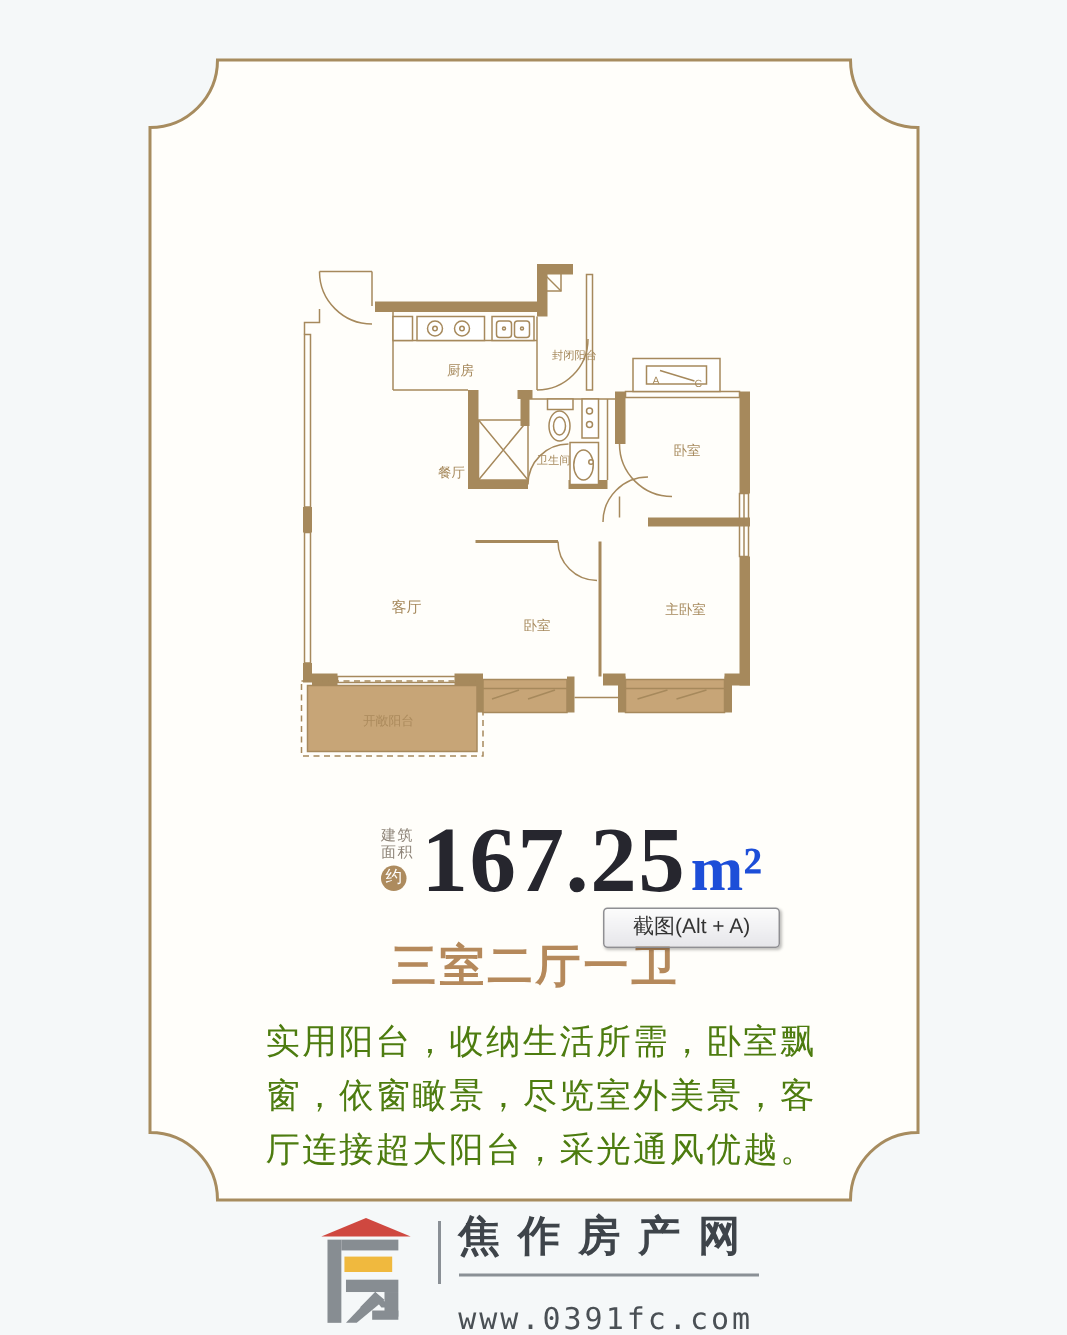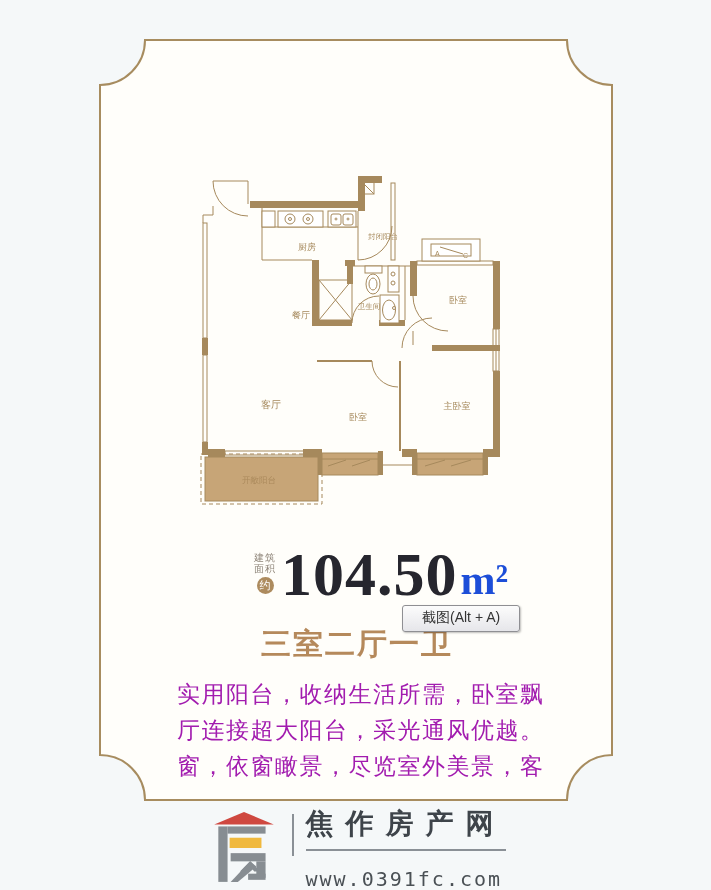--- a/index.html
+++ b/index.html
@@ -8,40 +8,40 @@
     background:#f5f8f9;
     font-family:"Liberation Sans", sans-serif;
   }
   
   .frame-svg{position:absolute;left:0;top:0;}
   
   .plan-svg{position:absolute;left:195px;top:168px;}
   .plan-label{font-family:"Liberation Sans",sans-serif;fill:#a6895c;}
   
   .area-row{position:absolute;left:254px;top:550px;display:flex;align-items:flex-end;}
-  .area-prefix{display:flex;flex-direction:column;align-items:center;margin:0 5px 4px 0;}
+  .area-prefix{display:flex;flex-direction:column;margin:0 5px 4px 0;}
   .prefix-line{font-size:10px;line-height:11px;color:#8e8478;letter-spacing:1px;}
   .approx-badge{width:17px;height:17px;border-radius:50%;background:#ad8b5e;color:#fff;
     font-size:11px;line-height:17px;text-align:center;margin-top:3px;}
   .area-value{font-family:"Liberation Serif",serif;font-weight:bold;font-size:62px;
     line-height:48px;color:#26262e;letter-spacing:1px;}
   .area-unit{font-family:"Liberation Serif",serif;font-weight:bold;font-size:42px;
     line-height:34px;color:#1d4ed8;margin:0 0 1px 3px;}
   
   .tooltip{position:absolute;left:402px;top:605px;z-index:5;
     font-size:14px;color:#333;padding:3px 19px 4px;
     background:linear-gradient(#fcfcfc,#e6e6ea);
     border:1px solid #8f8f93;border-radius:3px;
     box-shadow:1px 1px 2px rgba(0,0,0,.25);white-space:nowrap;}
   
   .layout-title{position:absolute;left:87px;top:624px;width:540px;text-align:center;
     font-size:30px;font-weight:bold;color:#b5895b;letter-spacing:2px;}
   
   .desc{position:absolute;left:177px;top:676px;width:380px;
-    font-size:23px;color:#a21caf;letter-spacing:1.5px;}
+    font-size:23px;color:#4d7c0f;letter-spacing:1.5px;}
   .desc div{line-height:36px;}
   
   .footer{position:absolute;left:0;top:806px;width:711px;height:84px;
     display:flex;justify-content:center;align-items:center;}
   .logo-mark{margin-right:10px;}
   .footer-divider{width:2px;height:42px;background:#8a9096;margin-right:12px;align-self:flex-start;margin-top:8px;}
   .footer-text{display:flex;flex-direction:column;}
   .site-name{font-family:"Liberation Serif",serif;font-size:28px;font-weight:bold;color:#3e444a;
     letter-spacing:12px;padding-bottom:6px;border-bottom:2px solid #8a9096;white-space:nowrap;}
   .site-url{font-family:"DejaVu Sans Mono",monospace;font-size:20px;color:#4a5055;
@@ -162,32 +162,32 @@
     <text x="64" y="315" font-size="8.5" fill="#ab8a5c" font-family="Liberation Sans, sans-serif">开敞阳台</text>
   </g>
 </svg>
 
 <div class="area-row">
   <div class="area-prefix">
     <span class="prefix-line">建筑</span>
     <span class="prefix-line">面积</span>
     <span class="approx-badge">约</span>
   </div>
-  <span class="area-value">104.50</span>
+  <span class="area-value">167.25</span>
   <span class="area-unit">m²</span>
 </div>
 
 <div class="tooltip">截图(Alt + A)</div>
 
 <div class="layout-title">三室二厅一卫</div>
 
 <div class="desc">
   <div>实用阳台，收纳生活所需，卧室飘</div>
+  <div>窗，依窗瞰景，尽览室外美景，客</div>
   <div>厅连接超大阳台，采光通风优越。</div>
-  <div>窗，依窗瞰景，尽览室外美景，客</div>
 </div>
 
 <div class="footer">
   <svg class="logo-mark" width="76" height="76" viewBox="0 0 74 74">
     <polygon points="8,14 37,2 66,14" fill="#cf4840"></polygon>
     <g fill="#878d92">
       <rect x="12" y="16" width="9" height="54"></rect>
       <rect x="21" y="16" width="37" height="7"></rect>
       <rect x="24" y="42" width="34" height="8"></rect>
       <polygon points="24,70 43,50 49,55 31,70"></polygon>

